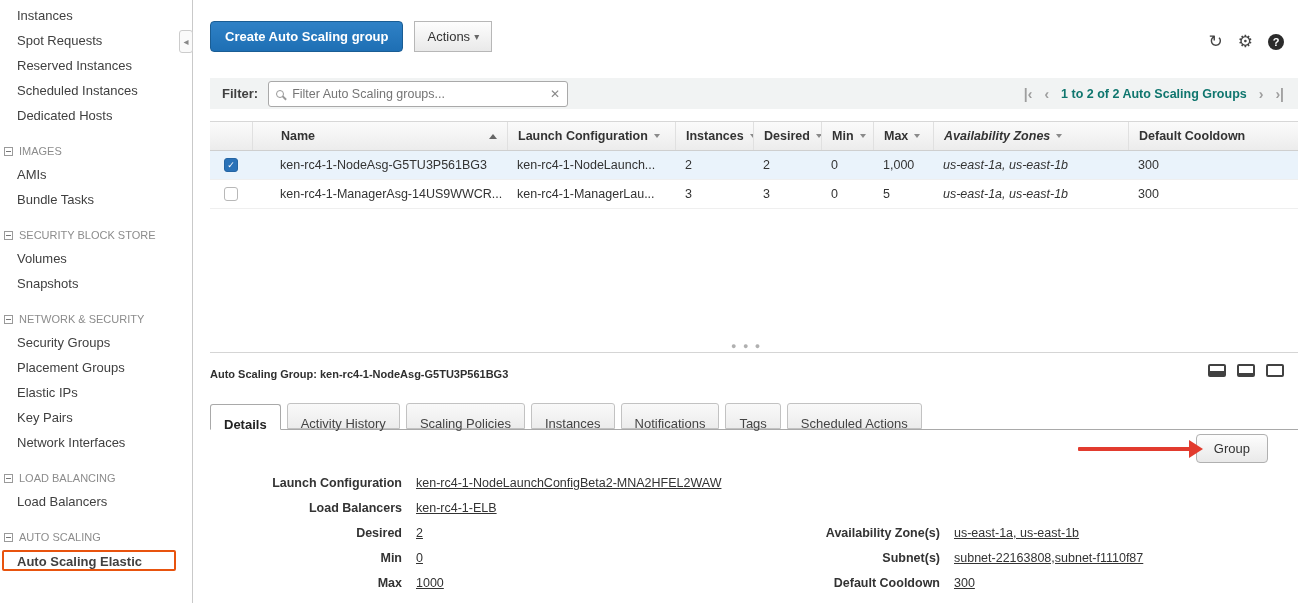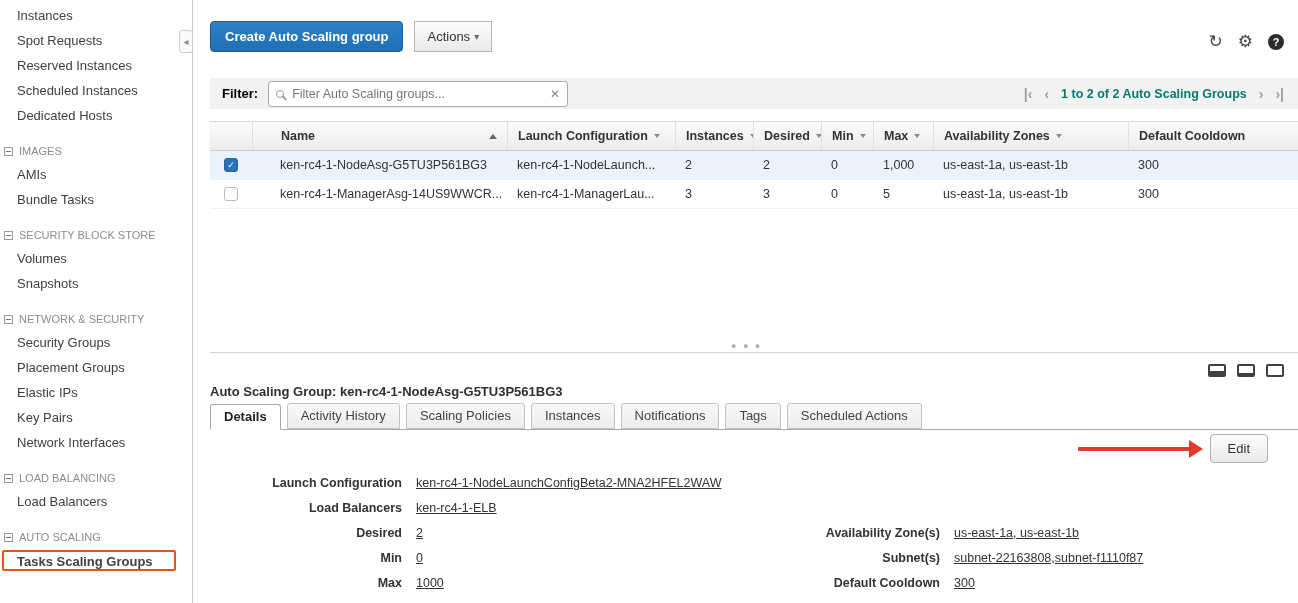--- a/index.html
+++ b/index.html
@@ -37,21 +37,21 @@
 
   .corner-icons{position:absolute;top:33px;right:14px;display:flex;gap:15px;align-items:center;}
   .icon-refresh{font-size:17px;color:#444;cursor:pointer;line-height:1;}
   .icon-gear{font-size:17px;color:#444;cursor:pointer;line-height:1;}
   .icon-help{width:16px;height:16px;border-radius:50%;background:#2b2b2b;color:#fff;font-size:11px;
              font-weight:bold;display:flex;align-items:center;justify-content:center;cursor:pointer;}
 
   
   .filter-bar{position:absolute;top:78px;left:17px;right:0;height:31px;background:#f1f3f3;
               display:flex;align-items:center;padding:0 14px 0 12px;font-size:13px;}
-  .filter-label{font-weight:bold;margin-right:10px;color:#000000;}
+  .filter-label{font-weight:bold;margin-right:10px;color:#404040;}
   .search-box{width:300px;height:23px;background:#fff;border:1px solid #a9a9a9;border-radius:3px;
               display:flex;align-items:center;padding:12px 7px;gap:6px;}
   .search-icon{width:8px;height:8px;border:1.5px solid #999;border-radius:50%;position:relative;flex:0 0 auto;}
   .search-icon::after{content:"";position:absolute;width:5px;height:1.5px;background:#999;
                       transform:rotate(45deg);right:-4px;bottom:-2px;}
   .search-box input{flex:1;border:none;outline:none;font-size:12.5px;color:#555;background:transparent;
                     font-family:"Liberation Sans",sans-serif;}
   .clear-x{color:#8a8a8a;font-size:12px;cursor:pointer;flex:0 0 auto;}
   .pagination{position:absolute;right:14px;top:0;height:31px;display:flex;align-items:center;gap:12px;}
   .page-chevron{color:#9e9e9e;font-size:14px;font-weight:bold;cursor:pointer;line-height:1;}
@@ -73,41 +73,41 @@
       border-bottom:1px solid #efefef;background:#fff;cursor:pointer;}
   .tr.selected{background:#eaf3fb;}
   .td{padding:0 10px;white-space:nowrap;overflow:hidden;}
   .col-check{width:42px;display:flex;align-items:center;justify-content:center;padding:0;}
   .col-name{width:255px;padding-left:28px;}
   .col-lc{width:168px;}
   .col-inst{width:78px;}
   .col-des{width:68px;}
   .col-min{width:52px;}
   .col-max{width:60px;}
-  .col-az{width:195px;}
+  .col-az{width:195px;font-style:italic;}
   .col-cd{flex:1;}
   .cb{width:14px;height:14px;border-radius:3px;display:flex;align-items:center;justify-content:center;
       font-size:9px;cursor:pointer;}
   .cb.checked{background:#2a72b8;border:1px solid #2565a3;color:#fff;}
   .cb.unchecked{background:#fff;border:1px solid #b8b8b8;color:transparent;}
 
   
   .split-line{position:absolute;top:352px;left:17px;right:0;border-top:1px solid #d5d5d5;}
   .drag-dots{position:absolute;top:341px;left:538px;color:#b0b0b0;font-size:9px;letter-spacing:2px;cursor:row-resize;}
 
   
-  .detail-title{position:absolute;top:384px;left:17px;font-size:13px;font-weight:bold;color:#2f2f2f;}
+  .detail-title{position:absolute;top:368px;left:17px;font-size:11px;font-weight:bold;color:#2f2f2f;}
   .pane-icons{position:absolute;top:364px;right:14px;display:flex;gap:11px;align-items:center;}
   .pane-icon{width:18px;height:13px;border:2px solid #414141;border-radius:2px;position:relative;cursor:pointer;}
   .pane-icon.half::after{content:"";position:absolute;left:0;right:0;bottom:0;height:4px;background:#414141;}
   .pane-icon.bottom::after{content:"";position:absolute;left:0;right:0;bottom:0;height:2px;background:#414141;}
 
   .tabs{position:absolute;top:403px;left:17px;right:0;height:27px;display:flex;gap:6px;
         align-items:flex-end;border-bottom:1px solid #a9a9a9;}
-  .tab{height:26px;line-height:24px;padding:0 13px;font-size:13px;color:#444;cursor:pointer;
+  .tab{height:26px;line-height:24px;padding:8px 13px;font-size:13px;color:#444;cursor:pointer;
        background:linear-gradient(#f9f9f9,#ececec);border:1px solid #c2c2c2;border-radius:3px 3px 0 0;
        white-space:nowrap;}
   .tab.active{background:#fff;border-color:#a9a9a9;border-bottom:1px solid #fff;margin-bottom:-1px;
               font-weight:bold;color:#222;}
 
   .edit-btn{position:absolute;top:434px;right:30px;background:linear-gradient(#fdfdfd,#e9e9e9);
             border:1px solid #b0b0b0;border-radius:4px;color:#333;font-size:13px;padding:6px 17px;
             cursor:pointer;font-family:"Liberation Sans",sans-serif;}
   .anno-line{position:absolute;top:447px;left:885px;width:112px;height:4px;background:#e23b2e;border-radius:1px;}
   .anno-head{position:absolute;top:440px;left:996px;width:0;height:0;
@@ -158,21 +158,21 @@
     <div class="nav-section">
       <span class="minus-box"></span>
       <span>LOAD BALANCING</span>
     </div>
     <div class="nav-item">Load Balancers</div>
 
     <div class="nav-section">
       <span class="minus-box"></span>
       <span>AUTO SCALING</span>
     </div>
-    <div class="nav-item selected">Tasks Scaling Groups</div>
+    <div class="nav-item selected">Auto Scaling Elastic</div>
   </div>
 
   <div class="collapse-handle">
     <span>◂</span>
   </div>
 
   <div class="main">
 
     <div class="toolbar">
       <button class="btn-primary">Create Auto Scaling group</button>
@@ -282,21 +282,21 @@
     <div class="tabs">
       <div class="tab active">Details</div>
       <div class="tab">Activity History</div>
       <div class="tab">Scaling Policies</div>
       <div class="tab">Instances</div>
       <div class="tab">Notifications</div>
       <div class="tab">Tags</div>
       <div class="tab">Scheduled Actions</div>
     </div>
 
-    <button class="edit-btn">Edit</button>
+    <button class="edit-btn">Group</button>
     <div class="anno-line"></div>
     <div class="anno-head"></div>
 
     <div class="fields">
       <div class="f-label">Launch Configuration</div>
       <div class="f-value">ken-rc4-1-NodeLaunchConfigBeta2-MNA2HFEL2WAW</div>
       <div class="f-label"></div>
       <div class="f-value"></div>
 
       <div class="f-label">Load Balancers</div>

